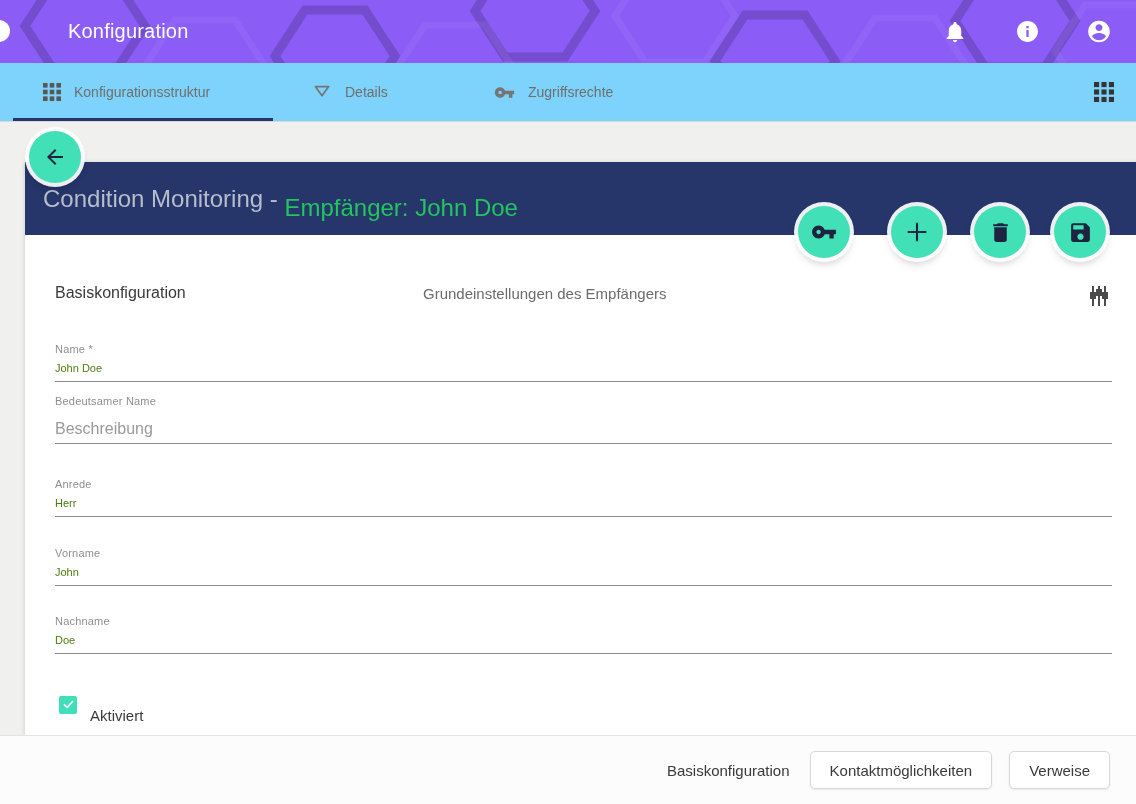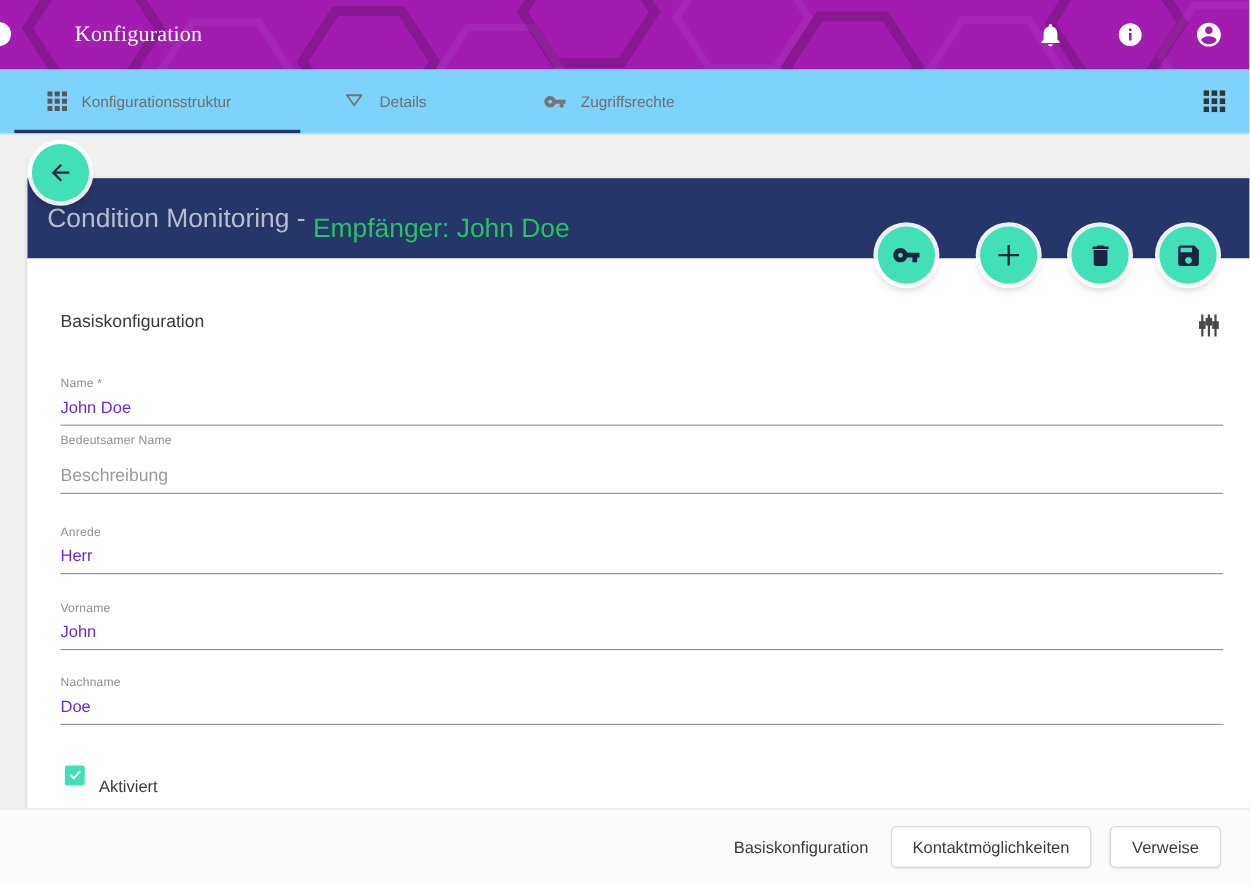--- a/index.html
+++ b/index.html
@@ -1,20 +1,20 @@
 <!DOCTYPE html>
 <html><head>
 <meta charset="utf-8">
 <style>
   html,body{margin:0;padding:0;}
   body{font-family:"Liberation Sans", sans-serif; background:#e8e8e7;}
   .page{position:relative;width:1136px;height:804px;background:#f0f0ef;overflow:hidden;}
 
   
-  .appbar{position:absolute;left:0;top:0;width:1136px;height:63px;background:#a21caf;z-index:4;font-family:Liberation Serif, serif;}
+  .appbar{position:absolute;left:0;top:0;width:1136px;height:63px;background:#8b5cf6;z-index:4;}
   .appbar .hexes{position:absolute;inset:0;width:100%;height:100%;}
   .appbar-title{position:absolute;left:68px;top:0;height:63px;display:flex;align-items:center;
     color:#ffffff;font-size:20px;letter-spacing:.2px;}
   .logo-sliver{position:absolute;left:-12px;top:20px;width:22px;height:22px;border-radius:50%;background:#ffffff;}
   .appbar-icons{position:absolute;right:24px;top:0;height:63px;display:flex;align-items:center;gap:46px;}
   .appbar-icons .icon-btn{width:26px;height:26px;display:flex;align-items:center;justify-content:center;cursor:pointer;}
 
   
   .tabbar{position:absolute;left:0;top:63px;width:1136px;height:59px;background:#7dd3fc;border-bottom:1px solid #d8d8d8;box-sizing:border-box;z-index:3;}
   .tab{position:absolute;top:0;height:58px;display:flex;align-items:center;gap:13px;cursor:pointer;}
@@ -36,21 +36,21 @@
   .head-row{position:absolute;left:0;top:47px;width:1126px;height:30px;}
   .form-heading{position:absolute;left:30px;top:2px;font-size:16px;color:#3a3a3a;}
   .form-subheading{position:absolute;left:398px;top:3px;font-size:15px;color:#6b6b6b;}
   .tune-wrap{position:absolute;right:38px;top:0px;width:28px;height:28px;cursor:pointer;display:flex;align-items:center;justify-content:center;}
 
   
   .field{position:absolute;left:30px;width:1057px;}
   .f1{top:108px;} .f2{top:160px;} .f3{top:243px;} .f4{top:312px;} .f5{top:380px;}
   .field-label{font-size:11px;color:#8f8f8f;letter-spacing:.2px;display:block;margin-bottom:2px;}
   .field-input{display:block;width:100%;border:none;border-bottom:1px solid #8c8c8c;background:transparent;
-    font-family:"Liberation Sans",sans-serif;font-size:15px;color:#6d28d9;padding:5px 0 7px 0;outline:none;box-sizing:border-box;}
+    font-family:"Liberation Sans",sans-serif;font-size:11px;color:#4d7c0f;padding:5px 0 7px 0;outline:none;box-sizing:border-box;}
   .field-input::placeholder{color:#9a9a9a;opacity:1;font-size:16px;}
   .f2 .field-label{margin-bottom:12px;}
 
   
   .cb-row{position:absolute;left:34px;top:450px;display:flex;align-items:center;gap:13px;cursor:pointer;}
   .cb-box{width:18px;height:18px;border-radius:2px;background:#3fdfb7;display:flex;align-items:center;justify-content:center;}
   .cb-label{font-size:15px;color:#3a3a3a;margin-top:22px;}
 
   
   .scroll-thumb{position:absolute;left:1117px;top:74px;width:8px;height:456px;background:#a5a5a5;}
@@ -158,20 +158,21 @@
   </nav>
 
   <section class="sheet">
     <div class="band">
       <div class="band-title"><span class="band-context">Condition Monitoring - </span><span class="band-name">Empfänger: John Doe</span></div>
     </div>
 
     <div class="card">
       <div class="head-row">
         <span class="form-heading">Basiskonfiguration</span>
+        <span class="form-subheading">Grundeinstellungen des Empfängers</span>
         <span class="tune-wrap">
           <svg width="24" height="24" viewBox="0 0 24 24">
             <g stroke="#4a4a4a" stroke-width="2">
                 <line x1="6" y1="2" x2="6" y2="22"></line>
                 <line x1="12" y1="2" x2="12" y2="22"></line>
                 <line x1="18" y1="2" x2="18" y2="22"></line>
               </g>
             <g fill="#4a4a4a">
                 <rect x="3" y="8" width="6" height="7"></rect>
                 <rect x="9" y="5" width="6" height="7"></rect>

